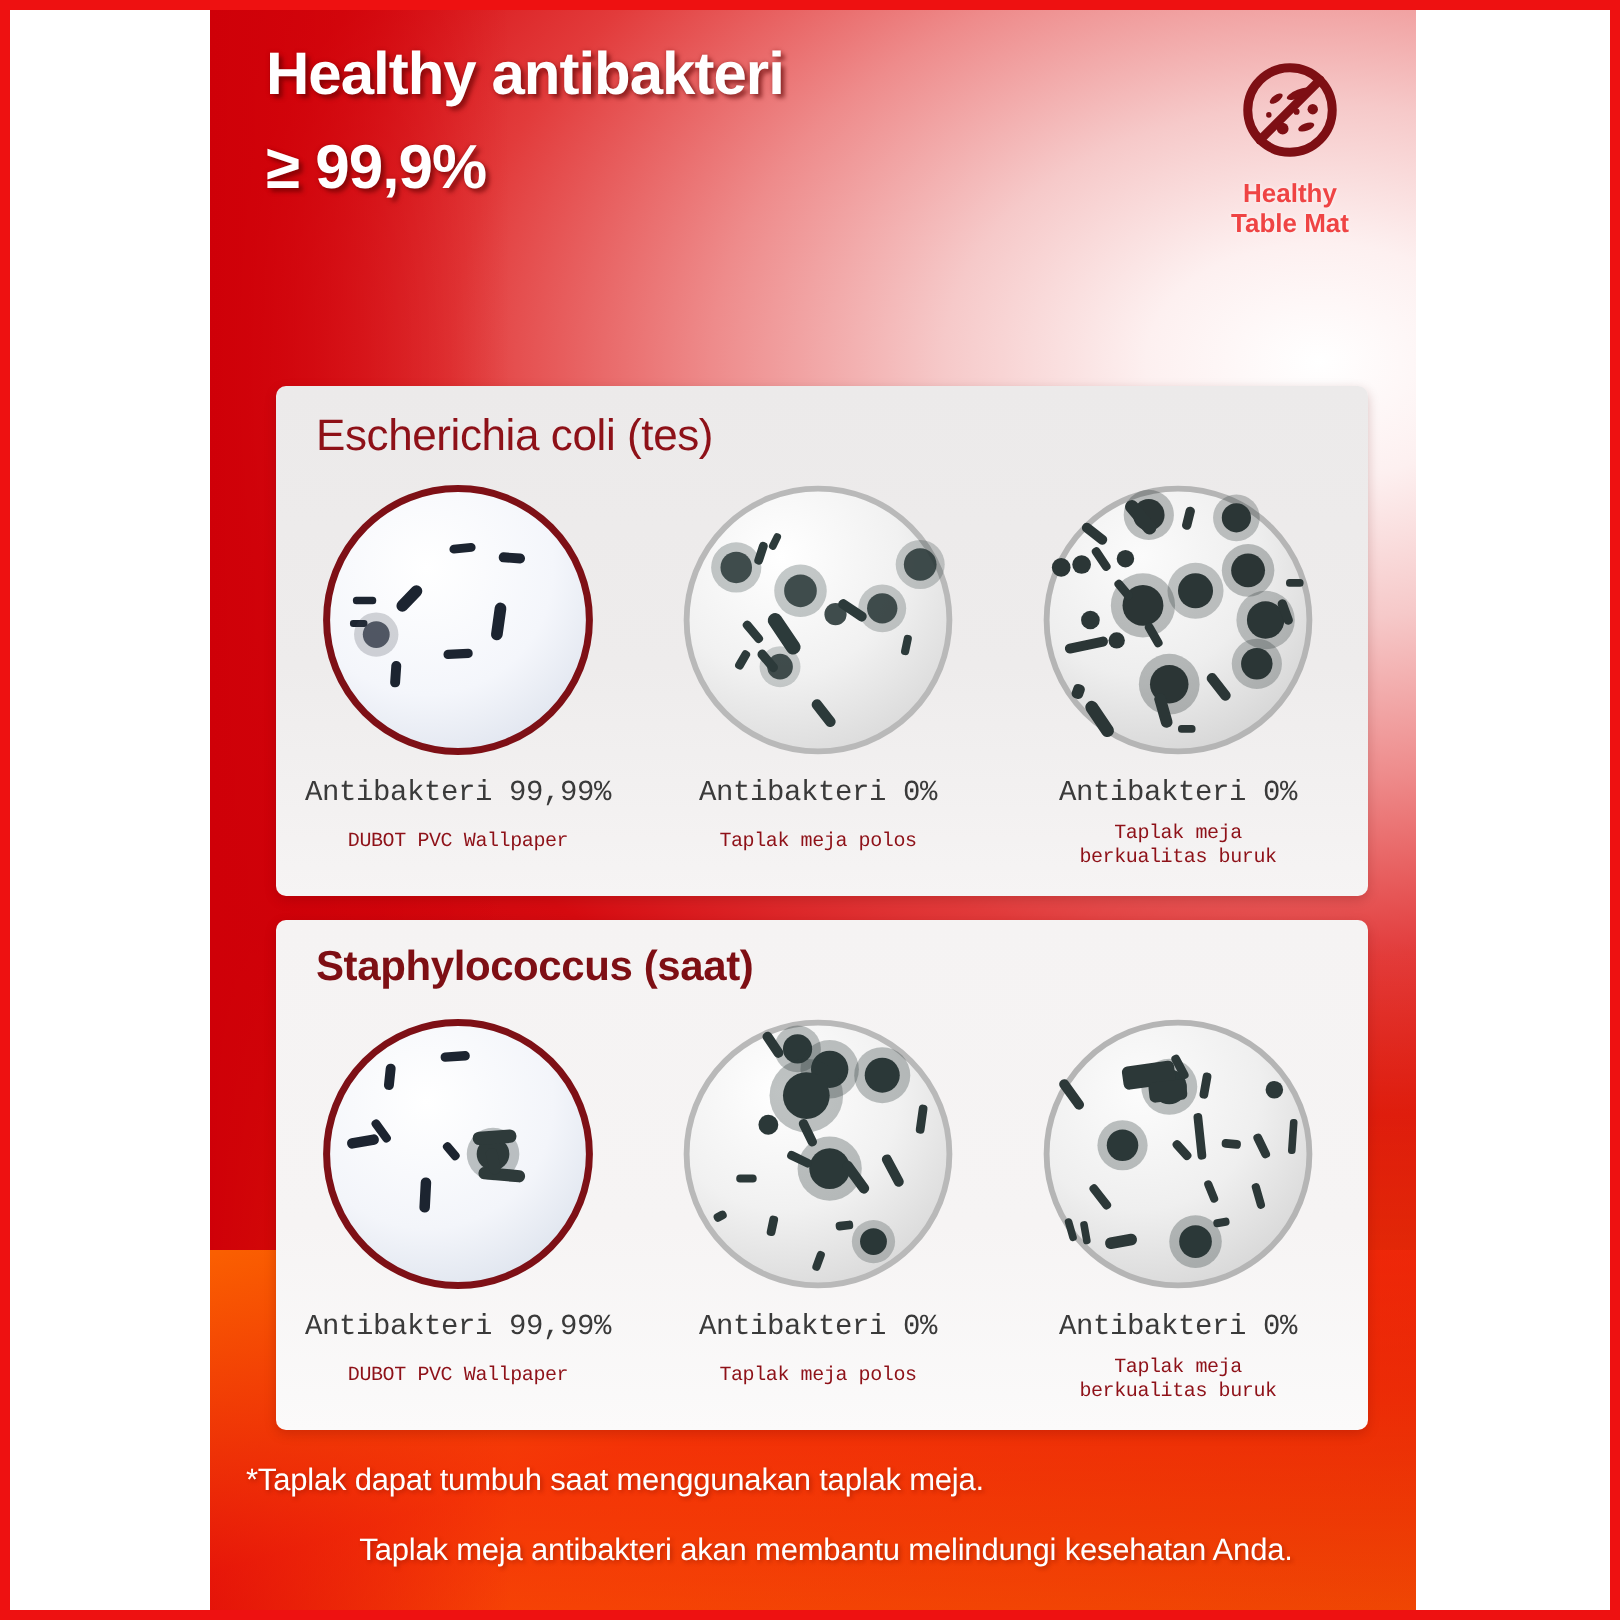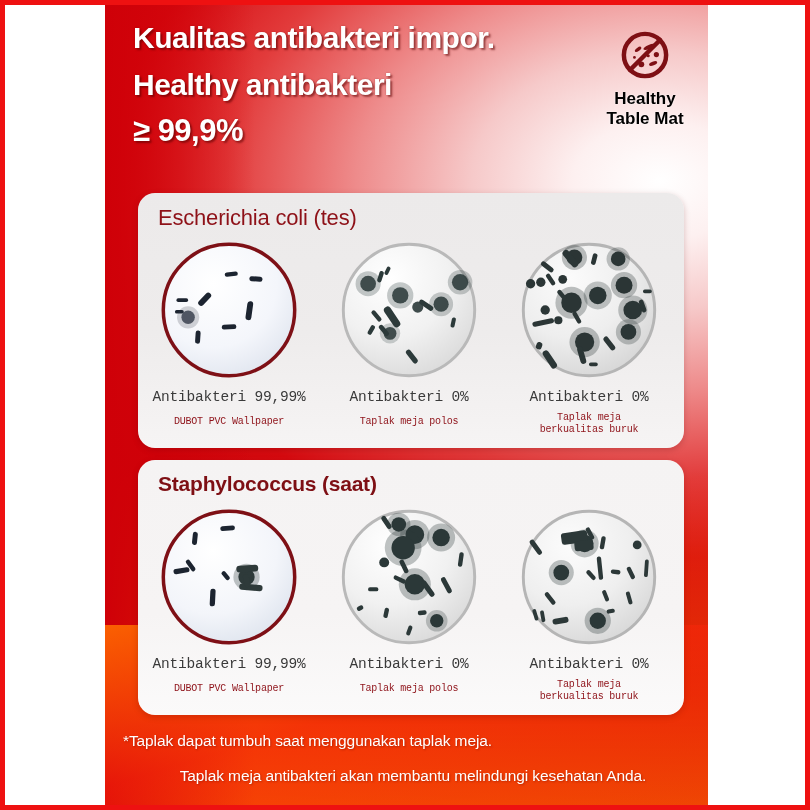--- a/index.html
+++ b/index.html
@@ -45,28 +45,28 @@
   }
   .hl1{font-size:30px;margin:0 0 17px 0;}
   .hl2{font-size:30px;margin:0 0 15px 0;}
   .hl3{font-size:31px;margin:0;}
 
   .logo-wrap{
     position:absolute;left:592px;top:24px;width:96px;text-align:center;
   }
   .logo-badge{width:52px;height:52px;margin:0 auto 8px auto;display:block;}
   .logo-text{
-    font-size:17px;font-weight:bold;color:#000000;line-height:1.18;
+    font-size:13px;font-weight:bold;color:#ef4444;line-height:1.18;
     text-shadow:0 0 2px rgba(255,255,255,.9);
   }
 
   
   .card{
     position:absolute;left:133px;width:546px;
-    background:#eeecec;border-radius:17px;
+    background:#eeecec;border-radius:5px;
     box-shadow:0 2px 6px rgba(90,0,0,.22);
   }
   #card-ecoli{top:188px;height:255px;
     background:linear-gradient(to bottom,#eceaea 0%,#eeecec 55%,#f6f4f4 100%);}
   #card-staph{top:455px;height:255px;
     background:linear-gradient(to bottom,#f5f3f3 0%,#f6f4f4 60%,#fbfafa 100%);}
 
   .card-title{
     position:absolute;left:20px;top:12px;
     font-size:22px;font-weight:normal;color:#8e1118;letter-spacing:-0.2px;
@@ -103,21 +103,20 @@
 </head>
 <body>
 
 <div id="poster">
 
   <div class="bg-panel"></div>
   <div class="bg-left-fade"></div>
   <div class="bg-bottom-warm"></div>
 
   <div class="header">
-    <div class="headline hl1">Kualitas antibakteri impor.</div>
     <div class="headline hl2">Healthy antibakteri</div>
     <div class="headline hl3">≥ 99,9%</div>
   </div>
 
   <div class="logo-wrap">
     <svg class="logo-badge" viewBox="0 0 64 64">
       <circle cx="32" cy="32" r="26" fill="none" stroke="#7e0f14" stroke-width="5.5"></circle>
       <line x1="13.5" y1="50.5" x2="50.5" y2="13.5" stroke="#7e0f14" stroke-width="5.5" stroke-linecap="round"></line>
       <g fill="#7e0f14">
         <ellipse cx="37.5" cy="22" rx="8" ry="2.6" transform="rotate(-22 37.5 22)"></ellipse>

